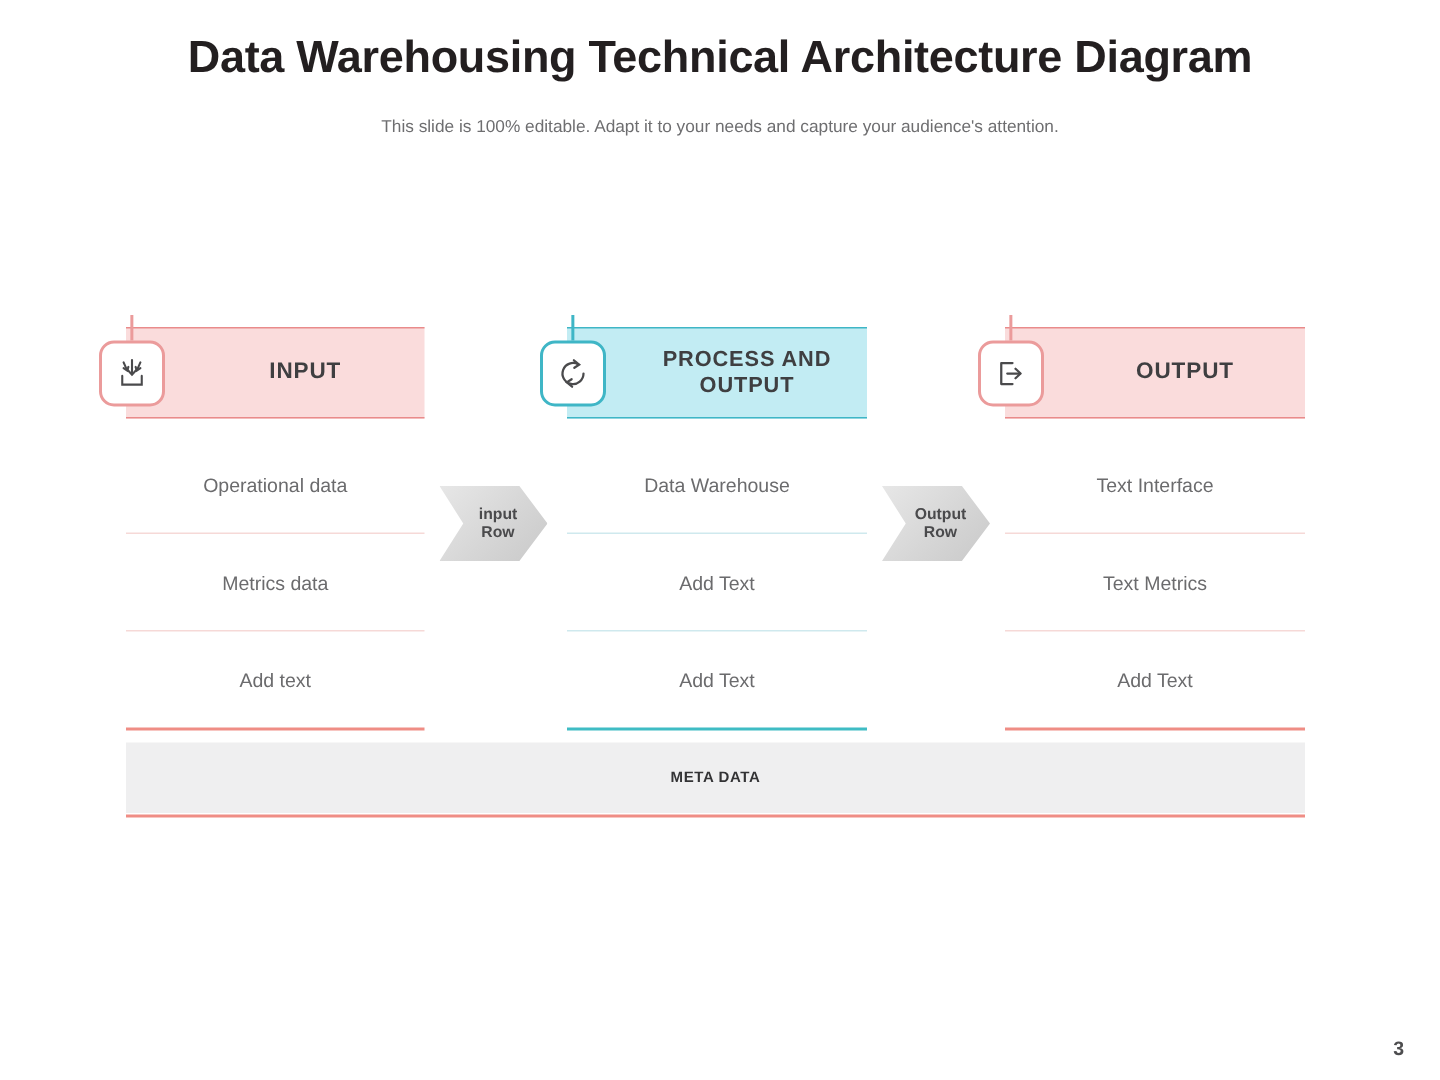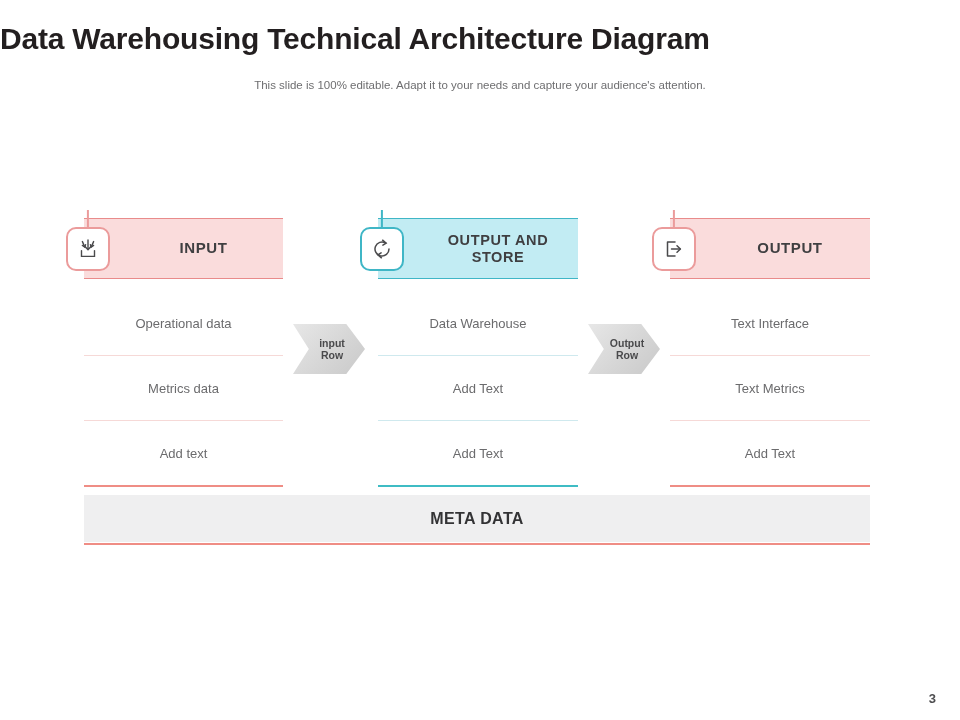--- a/index.html
+++ b/index.html
@@ -7,21 +7,21 @@
     width: 960px; height: 720px;
     background: #ffffff;
     font-family: "Liberation Sans", sans-serif;
     overflow: hidden;
   }
   .slide { position: relative; width: 960px; height: 720px; background: #fff; }
 
   
   .title {
     position: absolute; top: 22px; left: 0; width: 960px;
-    text-align: left;
+    text-align: center;
     font-size: 30px; font-weight: bold; letter-spacing: -0.2px;
     color: #231f20;
   }
   .subtitle {
     position: absolute; top: 79px; left: 0; width: 960px;
     text-align: center;
     font-size: 11.5px; color: #6e6e70; font-weight: normal;
   }
 
   
@@ -91,21 +91,21 @@
     text-align: center; line-height: 1.15; padding-left: 6px;
   }
   .chev-input  { left: 293px; top: 324px; }
   .chev-output { left: 588px; top: 324px; }
 
   
   .bar {
     position: absolute; left: 84px; width: 786px;
     background: #efeff0;
     display: flex; align-items: center; justify-content: center;
-    font-size: 16px; font-weight: bold; color: #333335; letter-spacing: 0.4px;
+    font-size: 10px; font-weight: bold; color: #333335; letter-spacing: 0.4px;
   }
   .bar-meta  { top: 495px; height: 47px; }
   .bar-admin { top: 549px; height: 47px; }
   .bar-sep {
     position: absolute; left: 84px; width: 786px; top: 543px;
     height: 1.5px; background: #ef8d85;
   }
 
   
   .page-num {
@@ -156,21 +156,21 @@
       <div class="badge-wrap">
         <div class="stem stem-cyan"></div>
         <div class="badge badge-cyan">
           <svg width="24" height="24" viewBox="0 0 24 24" fill="none" stroke="#4a4a4c" stroke-width="1.5" stroke-linecap="round">
             <path d="M19 12a7 7 0 1 1-3.4-6"></path>
             <polyline points="12.6,3.2 16.1,6.1 12.9,8.2" fill="none"></polyline>
             <polyline points="11.4,20.8 7.9,17.9 11.1,15.8" fill="none"></polyline>
           </svg>
         </div>
       </div>
-      <div class="band-label two-line">OUTPUT AND STORE</div>
+      <div class="band-label two-line">PROCESS AND OUTPUT</div>
     </div>
 
     <div class="rows">
       <div class="row">Data Warehouse</div>
       <div class="divider div-cyan"></div>
       <div class="row">Add Text</div>
       <div class="divider div-cyan"></div>
       <div class="row">Add Text</div>
       <div class="divider div-cyan-strong"></div>
     </div>

